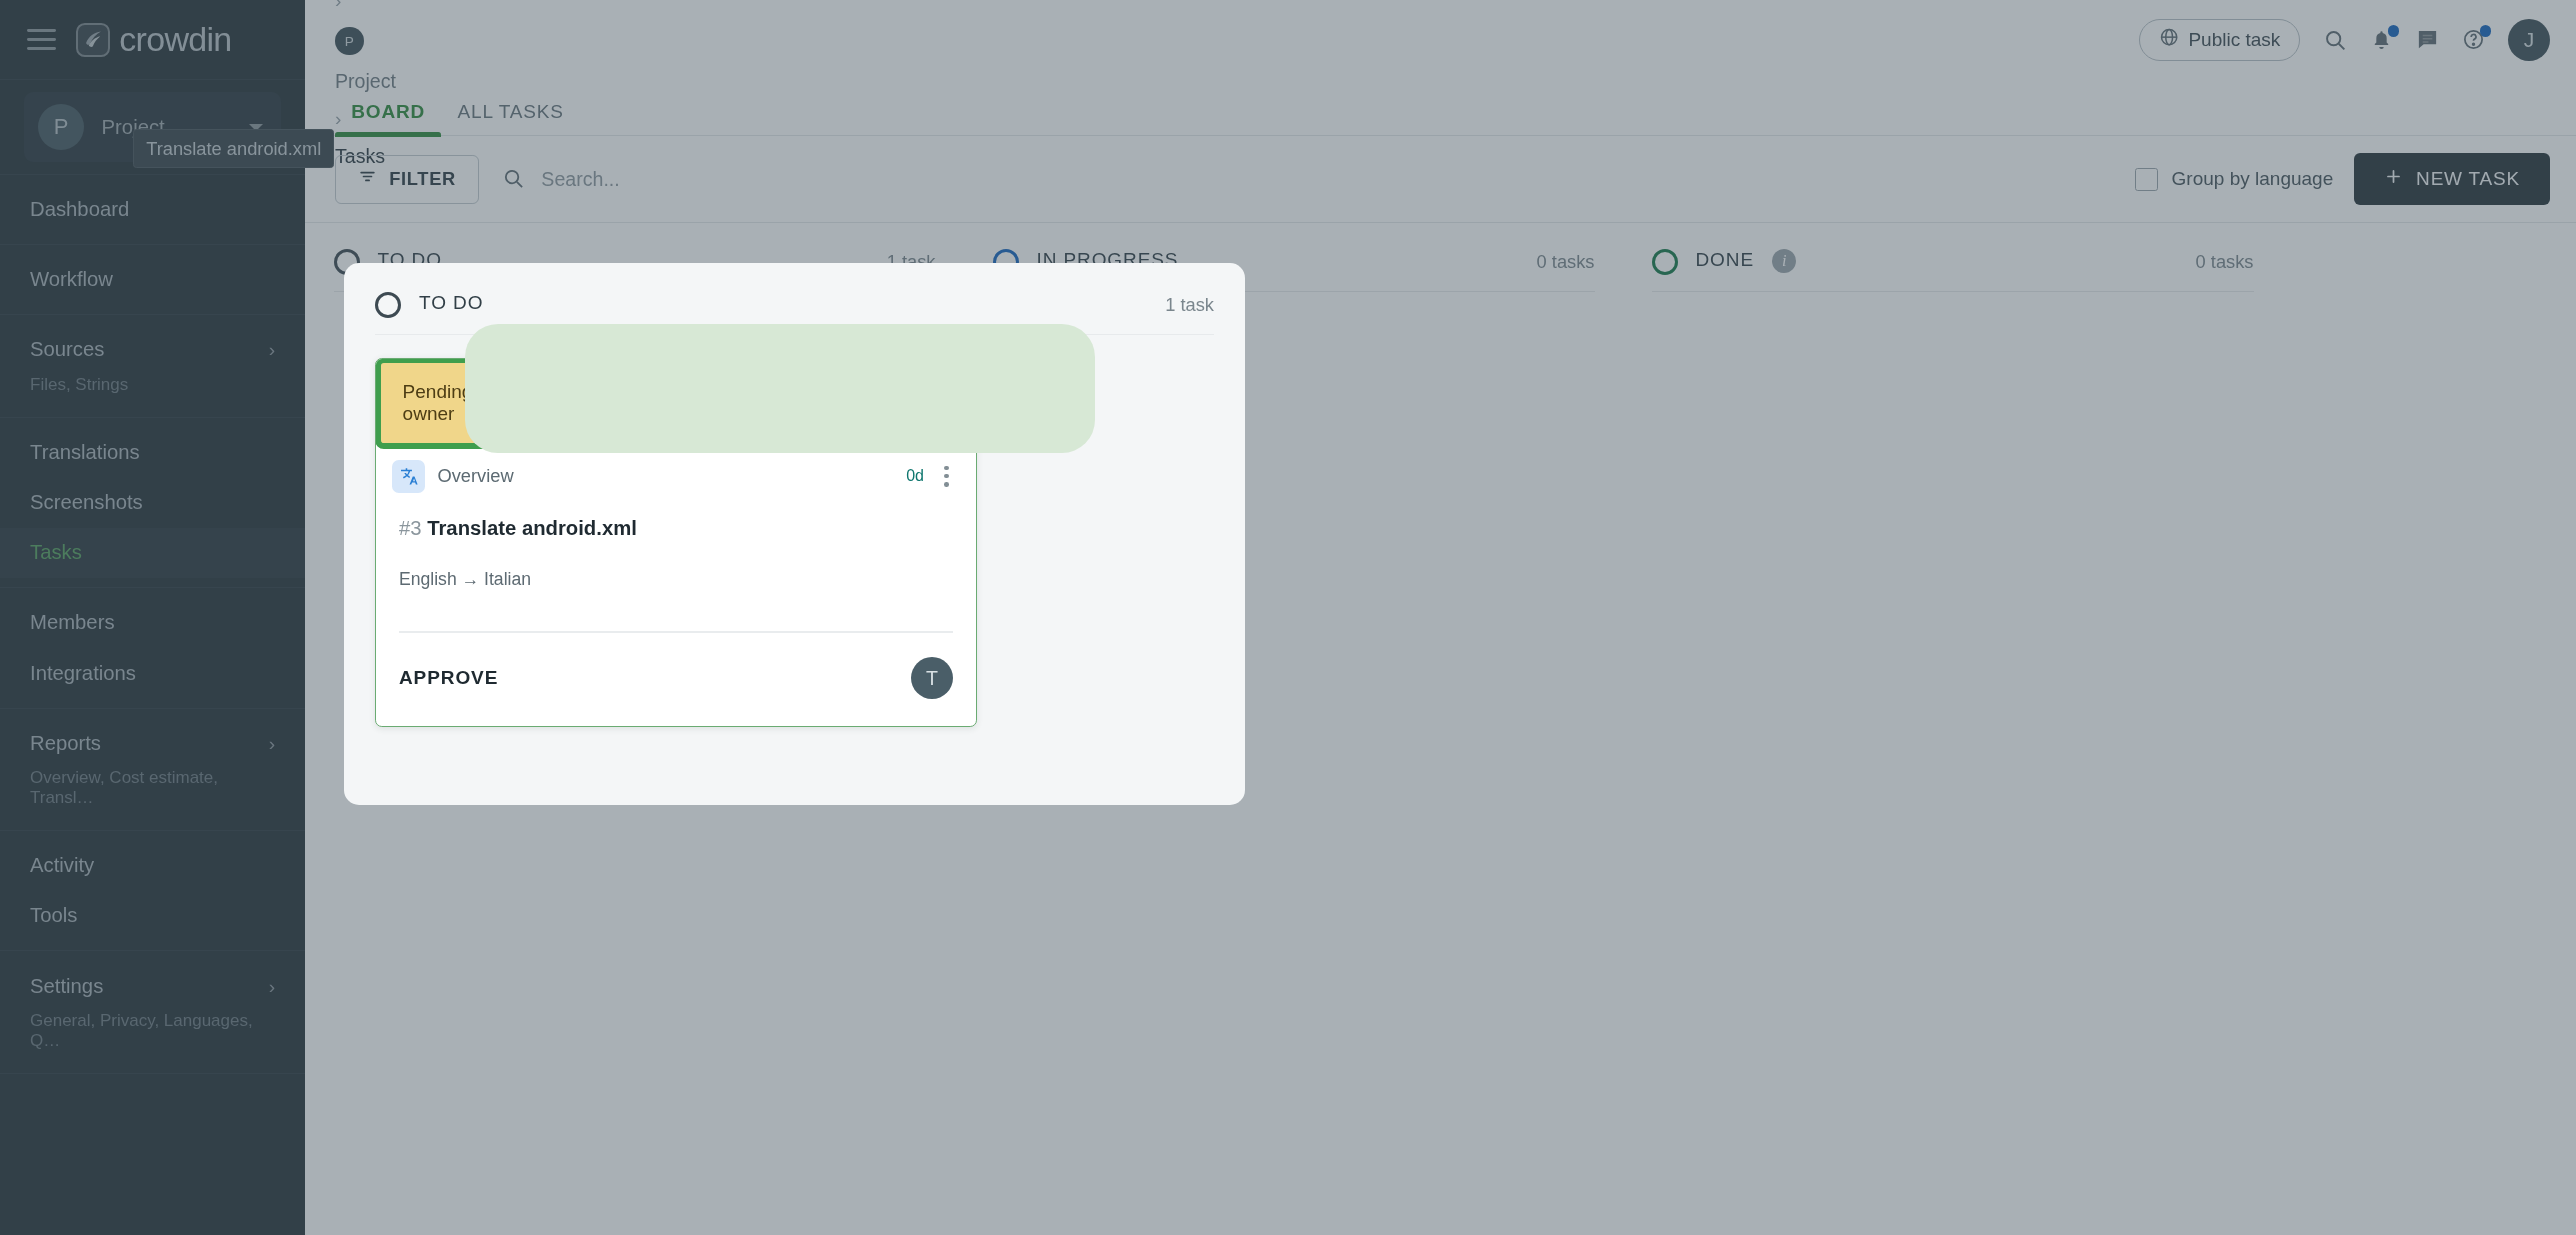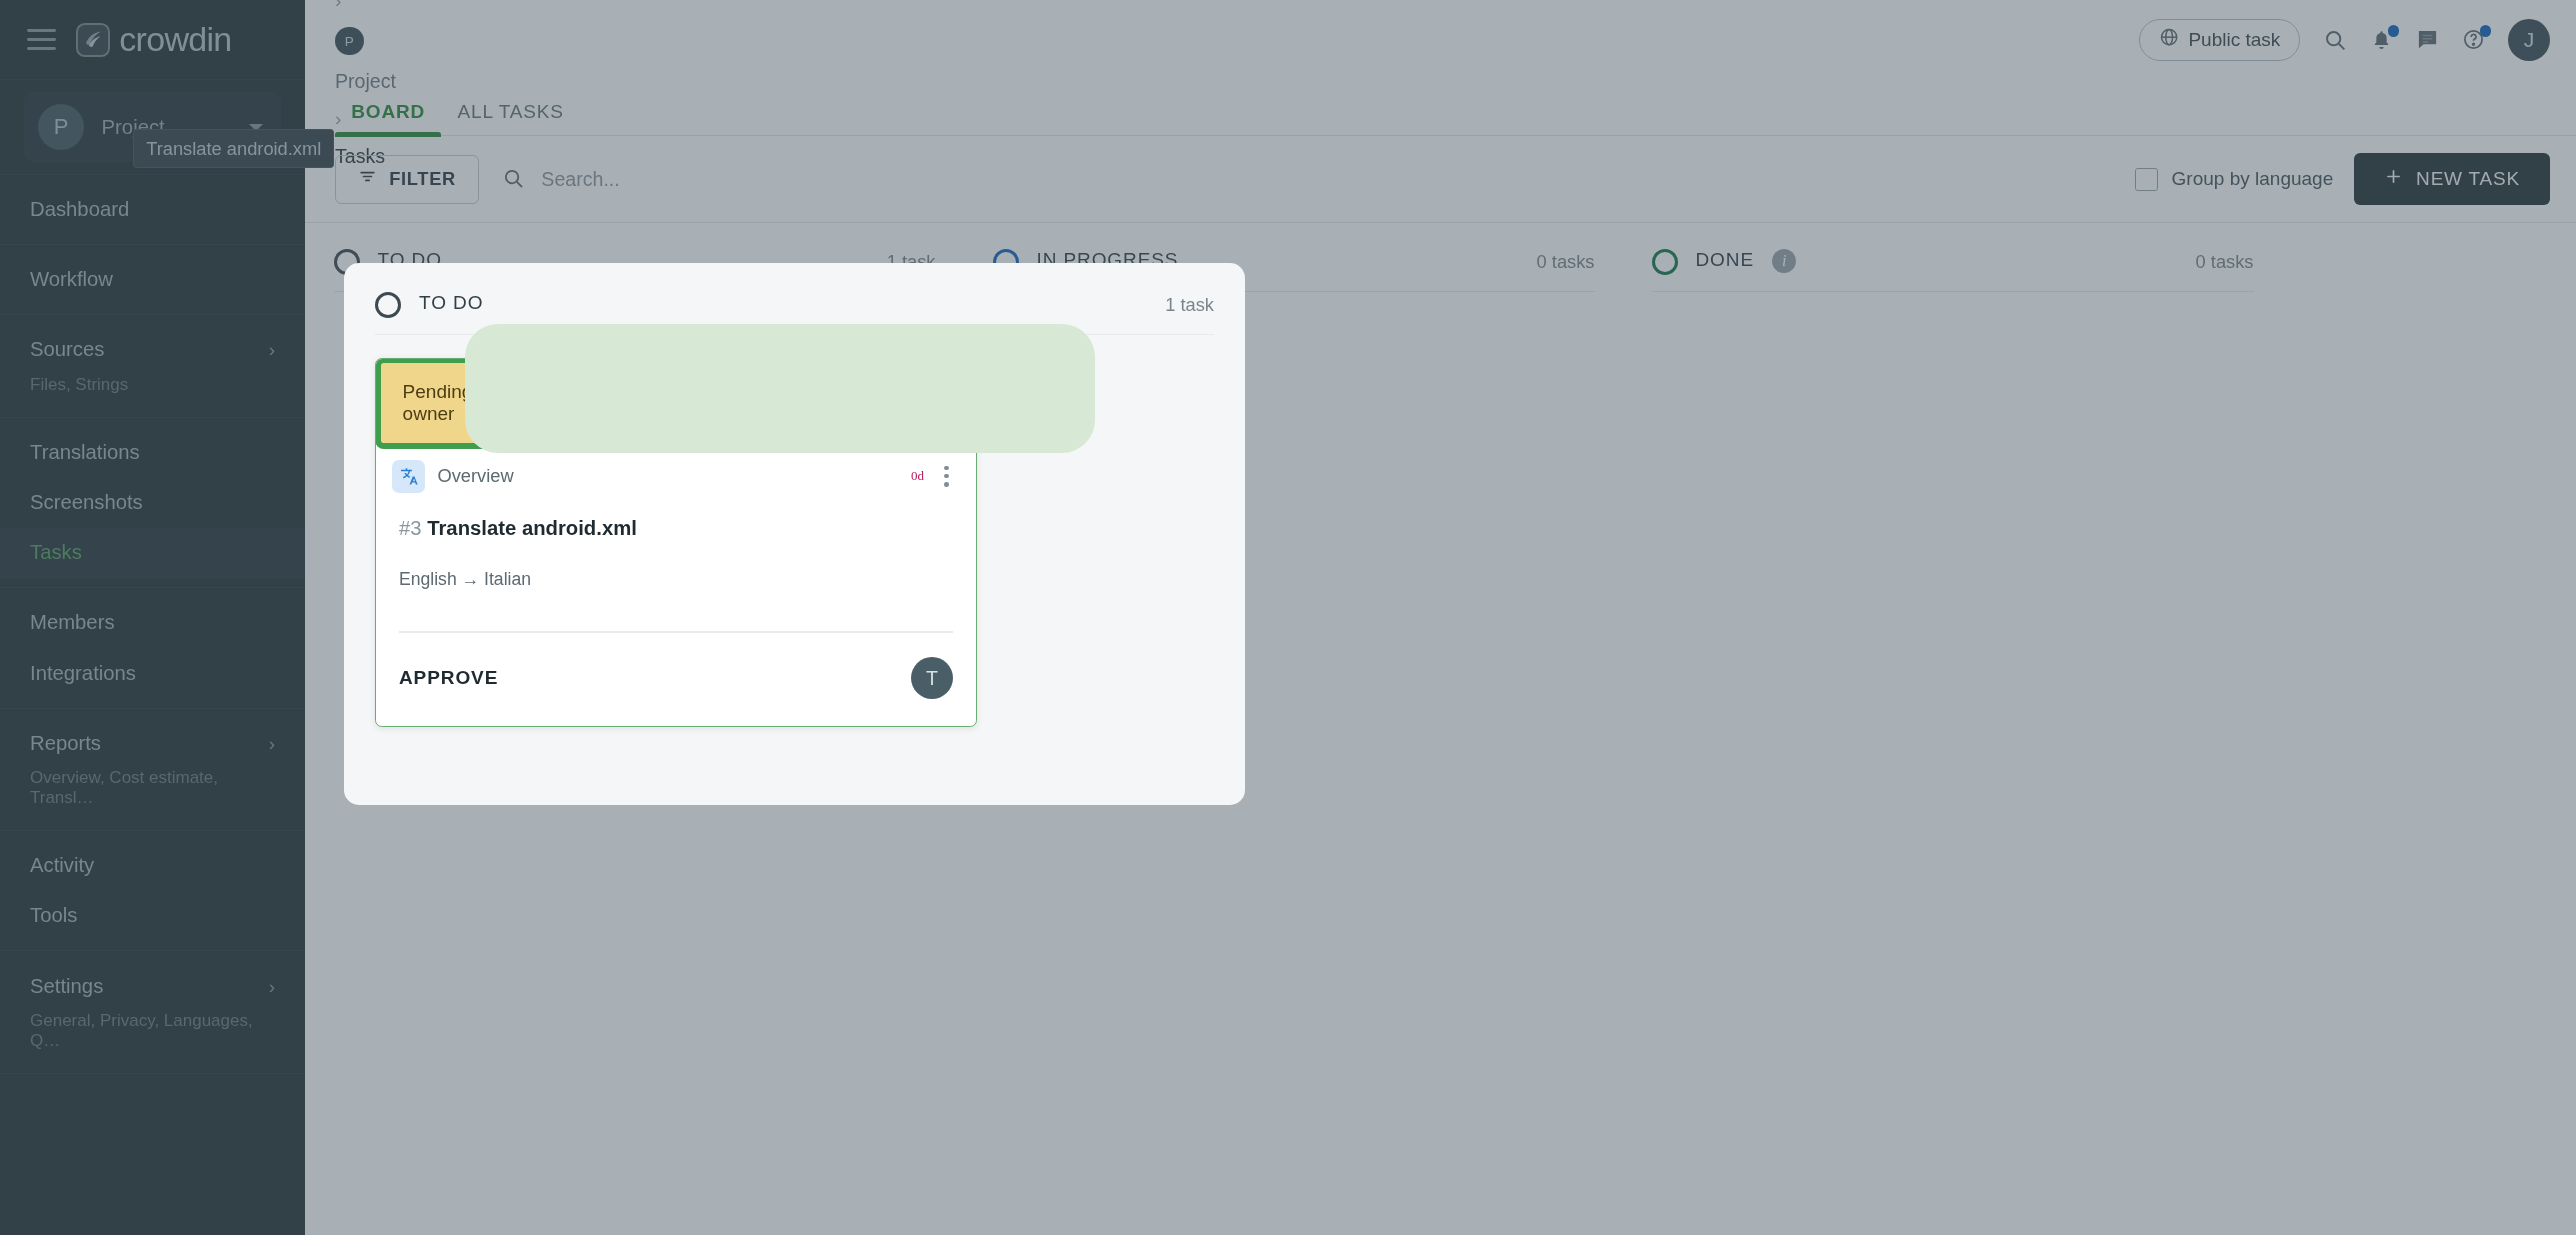--- a/index.html
+++ b/index.html
@@ -144,21 +144,21 @@
   }
   .tc-banner {
     background: #f0d68a; border: 6.1px solid #3f9e4d; border-radius: 8.8px;
     margin: -1.4px -1.4px 0 -1.4px;
     padding: 17.6px 22px; font-size: 19px; color: #4d3d14;
     position: relative; z-index: 3;
   }
   .tc-head { display: flex; align-items: center; padding: 11px 19px 11px 16.3px; gap: 12.2px; }
   .tl-icon { width: 33px; height: 33px; border-radius: 6.8px; background: #d7e7fa; display: flex; align-items: center; justify-content: center; flex: 0 0 auto; }
   .tc-type { font-size: 18.3px; color: #5c6a72; flex: 1; }
-  .tc-days { font-size: 13px; color: #be185d; font-family: Liberation Serif, serif; }
+  .tc-days { font-size: 16px; color: #0f766e; }
   .kebab { display: flex; flex-direction: column; gap: 3.4px; padding: 4.1px 8.1px; cursor: pointer; }
   .kebab i { width: 4.7px; height: 4.7px; border-radius: 50%; background: #828e95; display: block; }
   .tc-body { padding: 13.6px 23px 6.8px 23px; }
   .tc-title { font-size: 20.3px; color: #1f2a31; font-weight: 700; }
   .tc-title .num { color: #8b969d; font-weight: 400; }
   .tc-langs { font-size: 17.6px; color: #5d6a72; margin-top: 28.5px; }
   .tc-sep { height: 1.4px; background: #e9ecee; margin: 35px 23px 0 23px; }
   .tc-foot { display: flex; align-items: center; justify-content: space-between; padding: 24.4px 23px 27px 23px; }
   .approve { font-size: 19px; letter-spacing: 0.9px; color: #1f2a31; font-weight: 700; cursor: pointer; }
   .assignee { width: 42px; height: 42px; border-radius: 50%; background: #4a5e68; color: #d9e1e5; font-size: 19.6px; display: flex; align-items: center; justify-content: center; }

